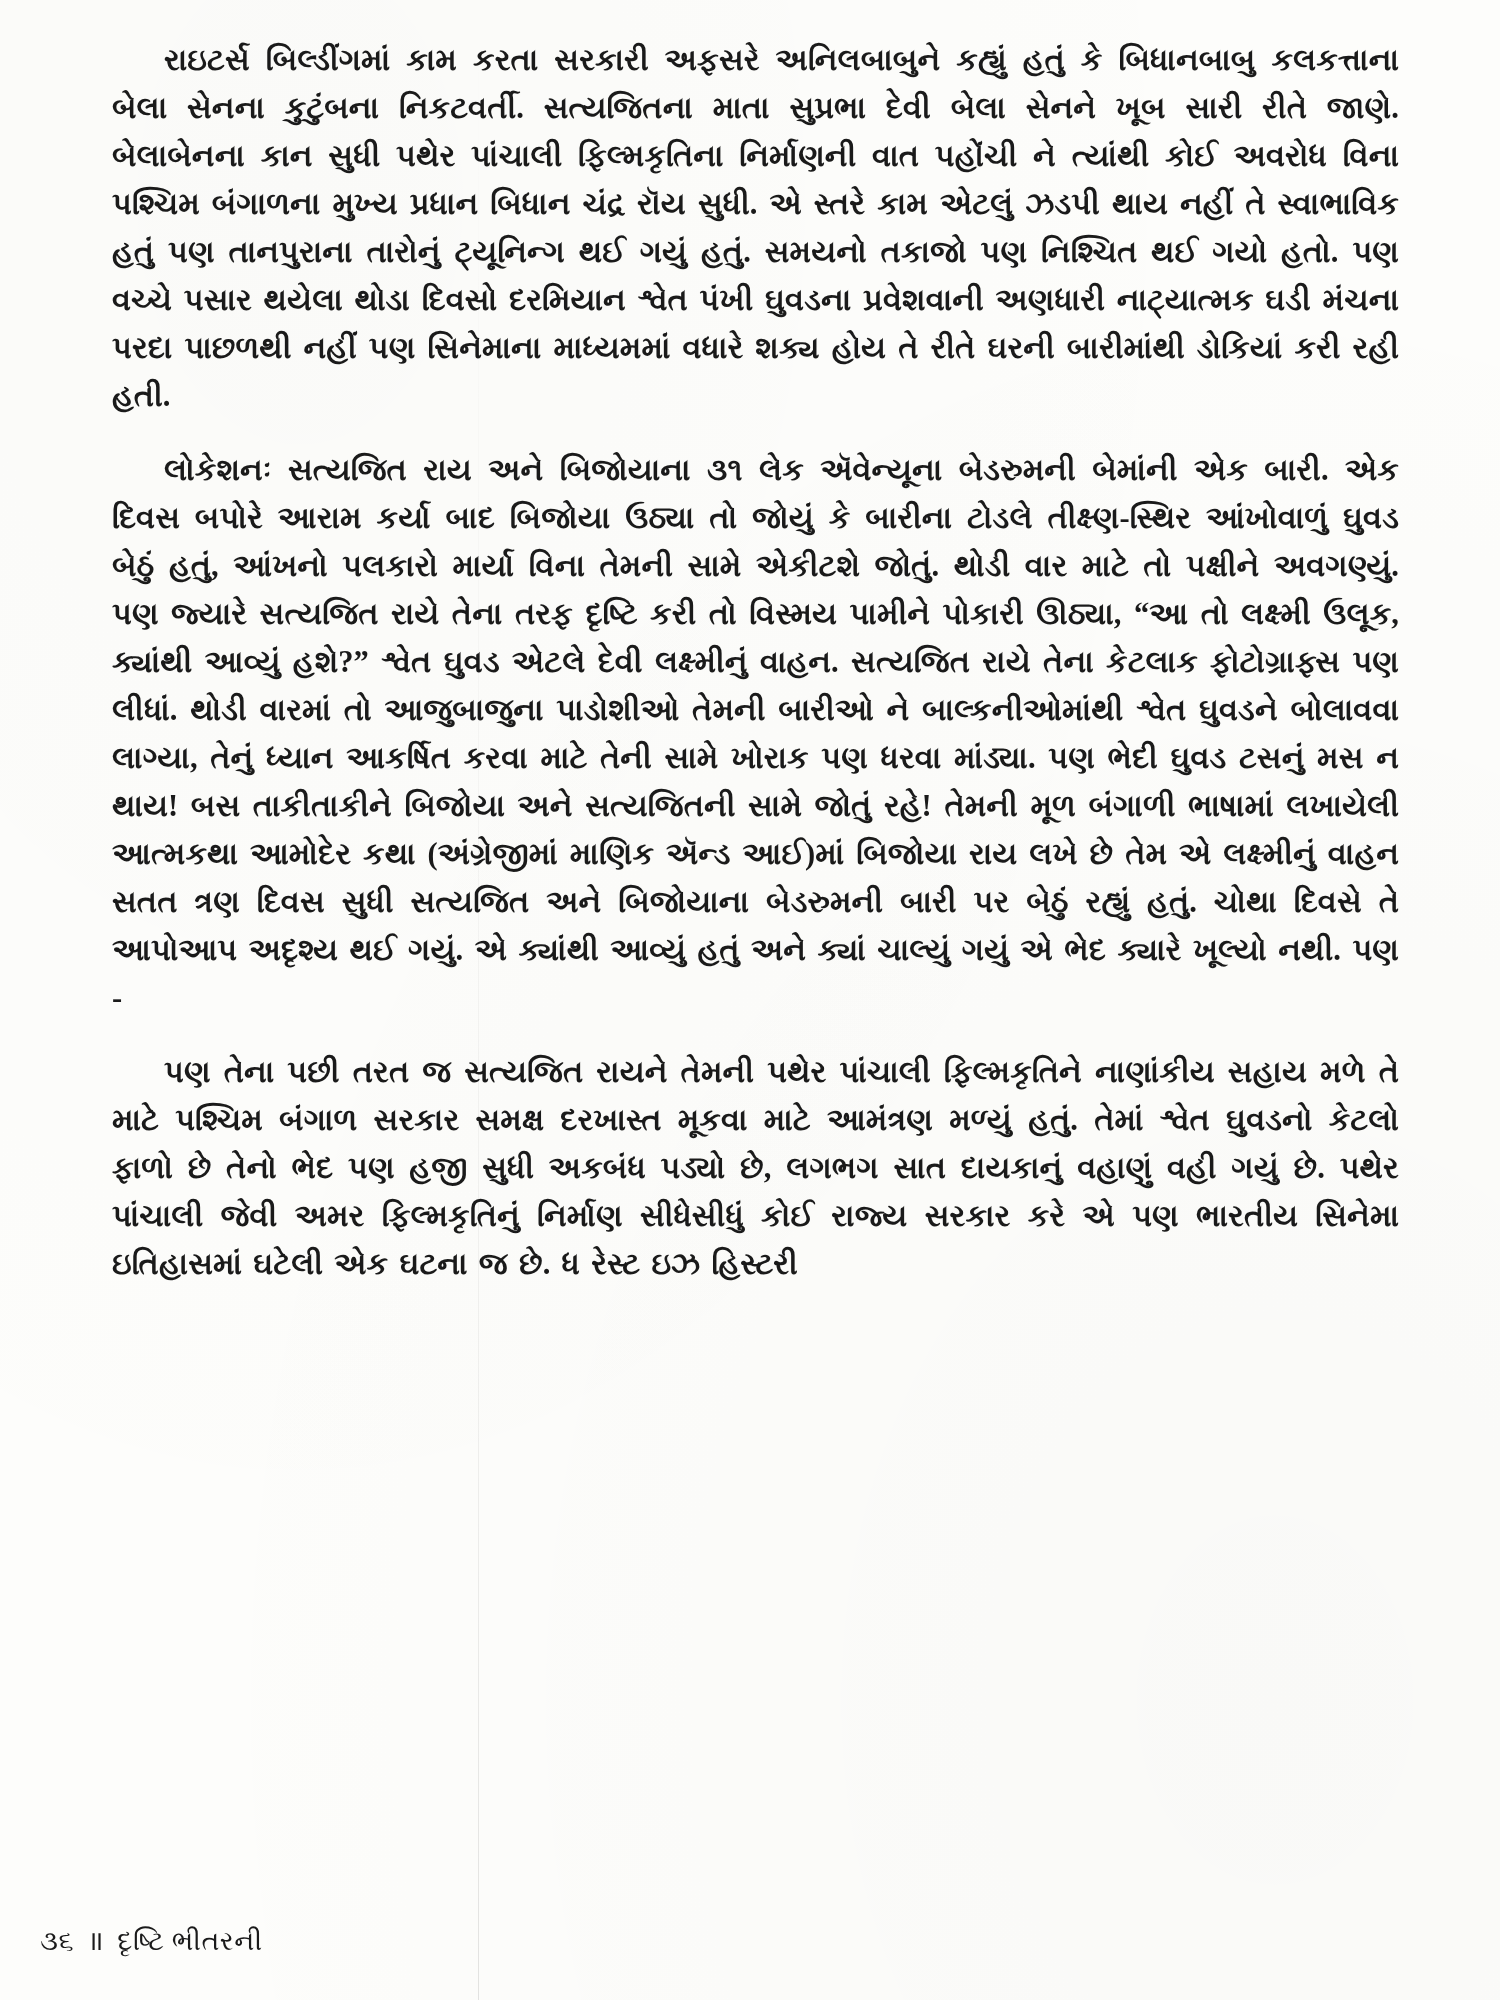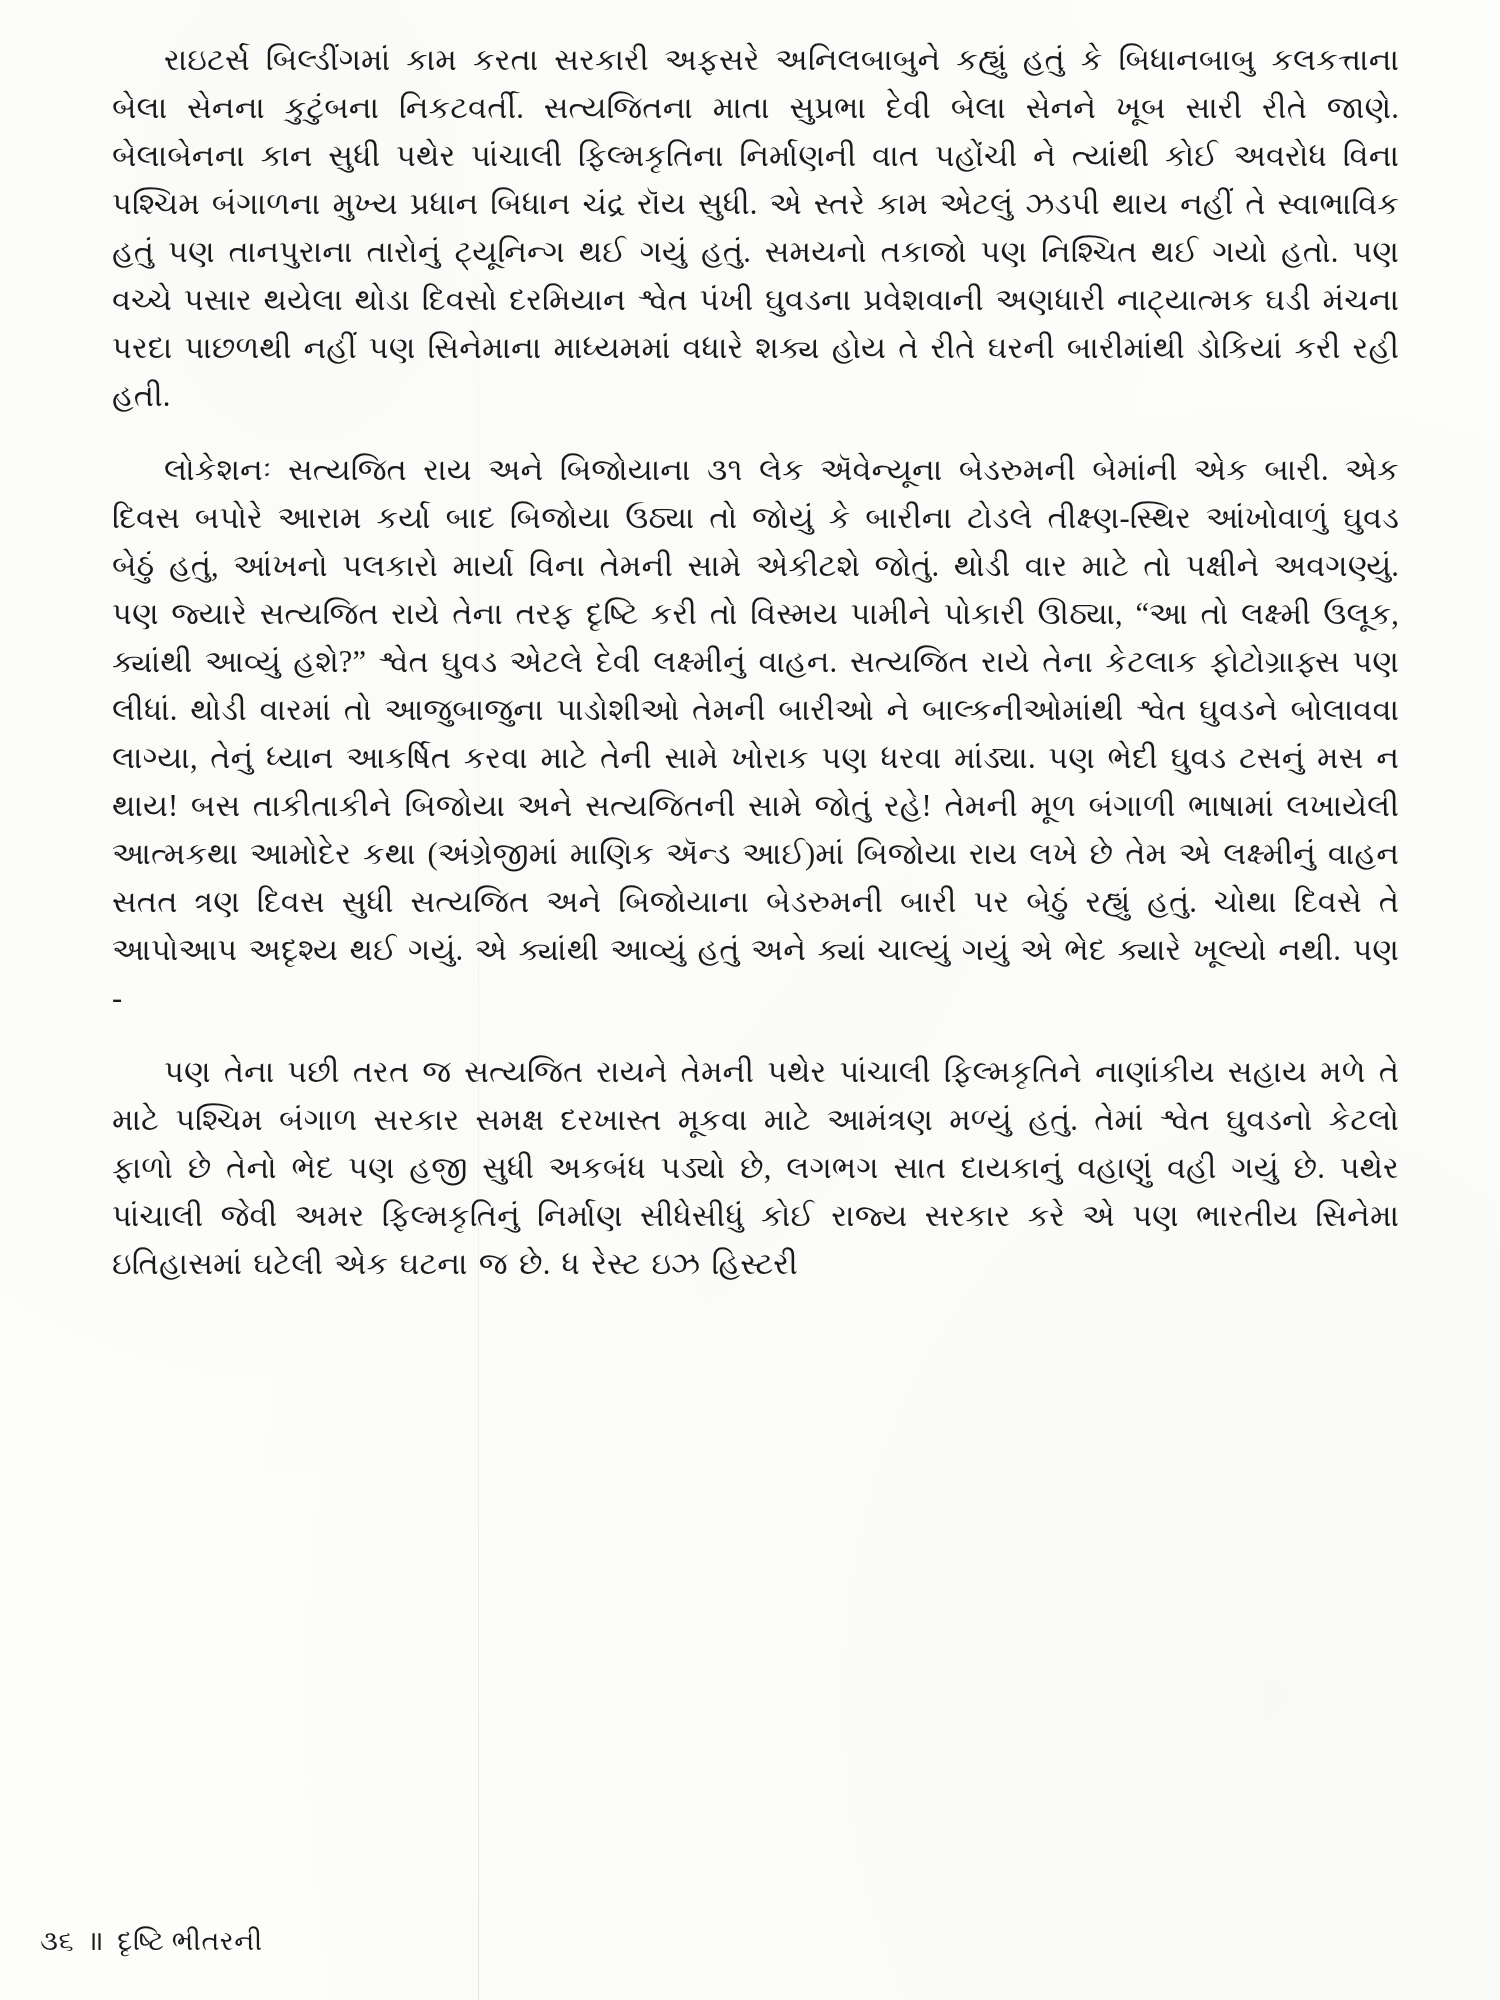--- a/index.html
+++ b/index.html
@@ -28,20 +28,21 @@
     background:
       radial-gradient(ellipse at 20% 10%, rgba(0,0,0,0.012), rgba(0,0,0,0) 60%),
       radial-gradient(ellipse at 85% 85%, rgba(0,0,0,0.015), rgba(0,0,0,0) 65%);
     pointer-events: none;
   }
   .text-block {
     position: absolute;
     left: 112px;
     right: 101px;
     top: 36px;
+    font-weight: bold;
   }
   p.para {
     margin: 0 0 26px 0;
     text-align: justify;
     text-justify: inter-word;
     font-size: 30.5px;
     line-height: 48px;
     letter-spacing: 0.1px;
     word-spacing: 3.5px;
     text-indent: 52px;

